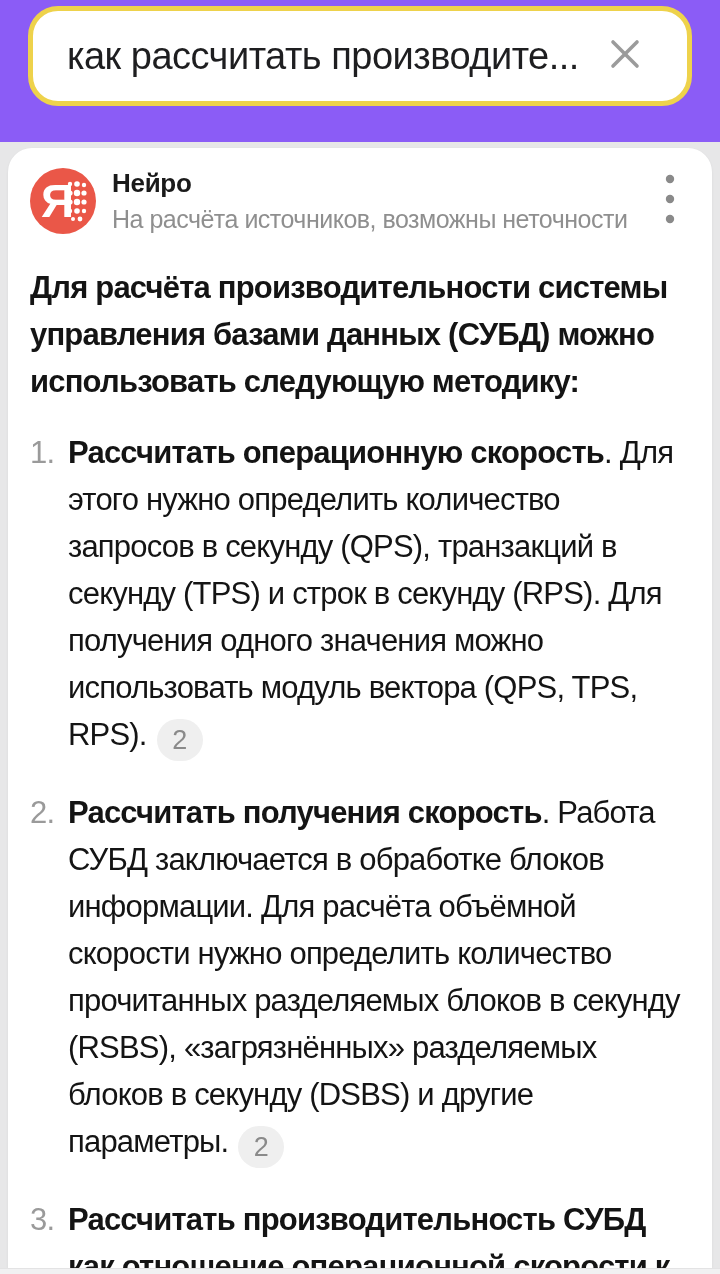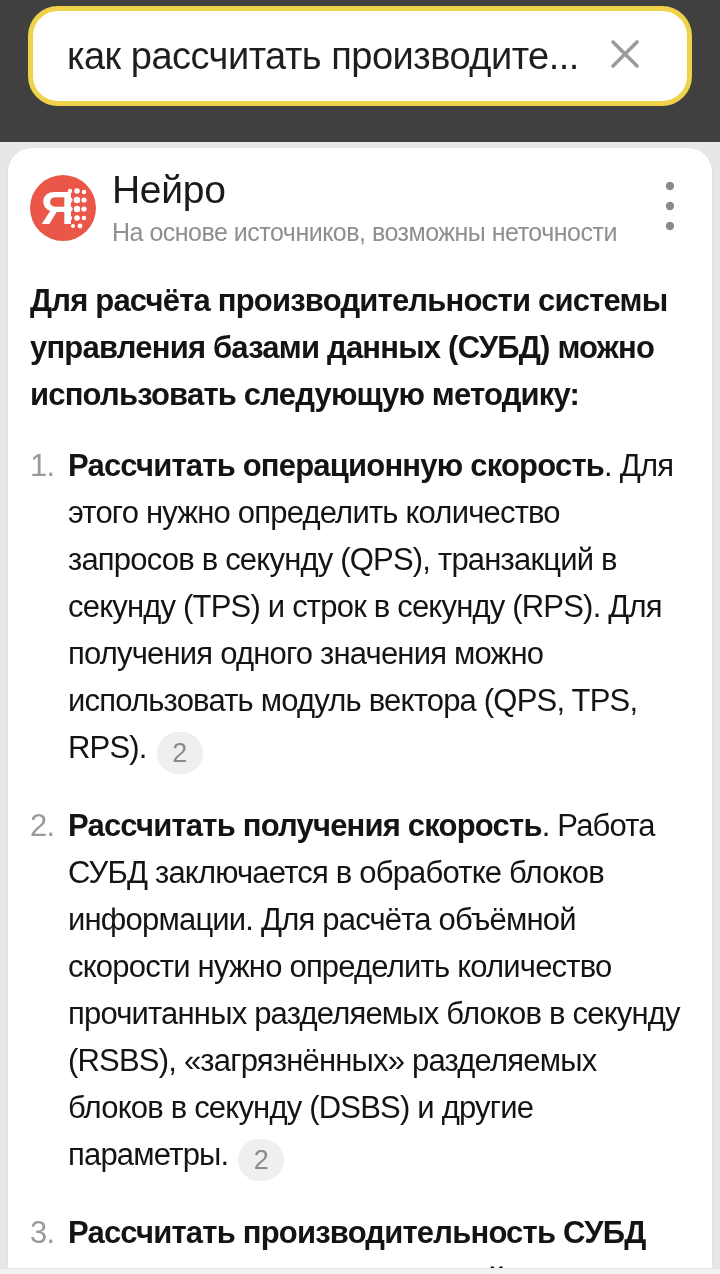--- a/index.html
+++ b/index.html
@@ -6,21 +6,21 @@
   html,body { width:720px; height:1274px; overflow:hidden; }
   body {
     background:#e7e7e8;
     font-family:"Liberation Sans", sans-serif;
     position:relative;
   }
 
   
   .search-header {
     position:absolute; top:0; left:0; right:0; height:142px;
-    background:#404040; z-index:2;
+    background:#8b5cf6; z-index:2;
   }
   .search-field {
     position:absolute; left:28px; right:28px; top:6px; height:100px;
     background:#ffffff;
     border:5px solid #eed24b;
     border-radius:30px;
     display:flex; align-items:center;
     padding:0 26px 0 34px;
   }
   .search-query {
@@ -46,21 +46,21 @@
     overflow:hidden;
     z-index:1;
   }
   .card-header {
     display:flex; align-items:center;
     margin-bottom:30px;
   }
   .logo-wrap { width:66px; height:66px; flex:0 0 auto; }
   .header-text { margin-left:16px; min-width:0; }
   .card-title {
-    font-size:39px; font-weight:400; color:#1a1a1a;
+    font-size:26px; font-weight:700; color:#1a1a1a;
     letter-spacing:-0.3px;
   }
   .card-subtitle {
     font-size:25px; color:#8f8f8f; margin-top:6px;
     letter-spacing:-0.5px; white-space:nowrap;
   }
   .kebab-btn {
     margin-left:auto; flex:0 0 auto;
     width:44px; height:64px;
     display:flex; align-items:center; justify-content:center;
@@ -148,21 +148,21 @@
           <circle cx="40" cy="43" r="2.2"></circle>
             <circle cx="47" cy="43" r="2.8"></circle>
             <circle cx="54" cy="43" r="2.2"></circle>
           <circle cx="43" cy="51" r="2.0"></circle>
             <circle cx="50" cy="51" r="2.4"></circle>
         </g>
       </svg>
     </div>
     <div class="header-text">
       <div class="card-title">Нейро</div>
-      <div class="card-subtitle">На основе источников, возможны неточности</div>
+      <div class="card-subtitle">На расчёта источников, возможны неточности</div>
     </div>
     <div class="kebab-btn">
       <span>
         <svg width="10" height="56" viewBox="0 0 10 56">
           <circle cx="5" cy="8" r="4.2" fill="#8a8a8a"></circle>
           <circle cx="5" cy="28" r="4.2" fill="#8a8a8a"></circle>
           <circle cx="5" cy="48" r="4.2" fill="#8a8a8a"></circle>
         </svg>
       </span>
     </div>

